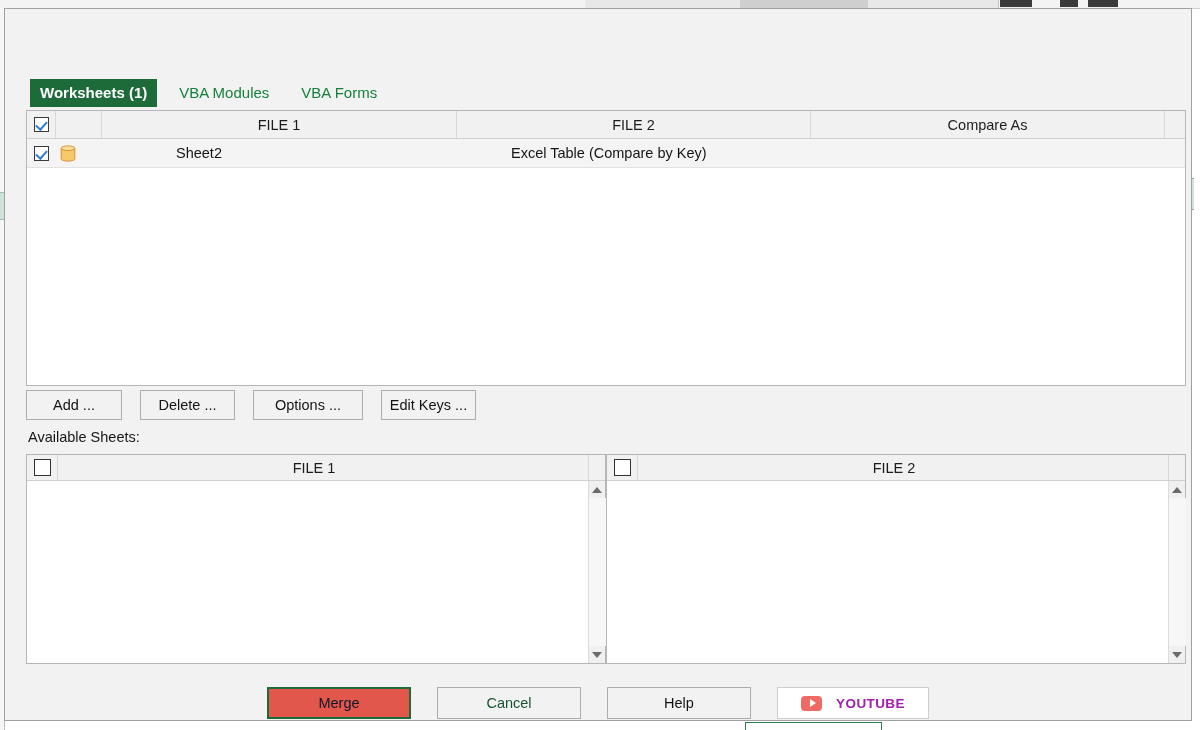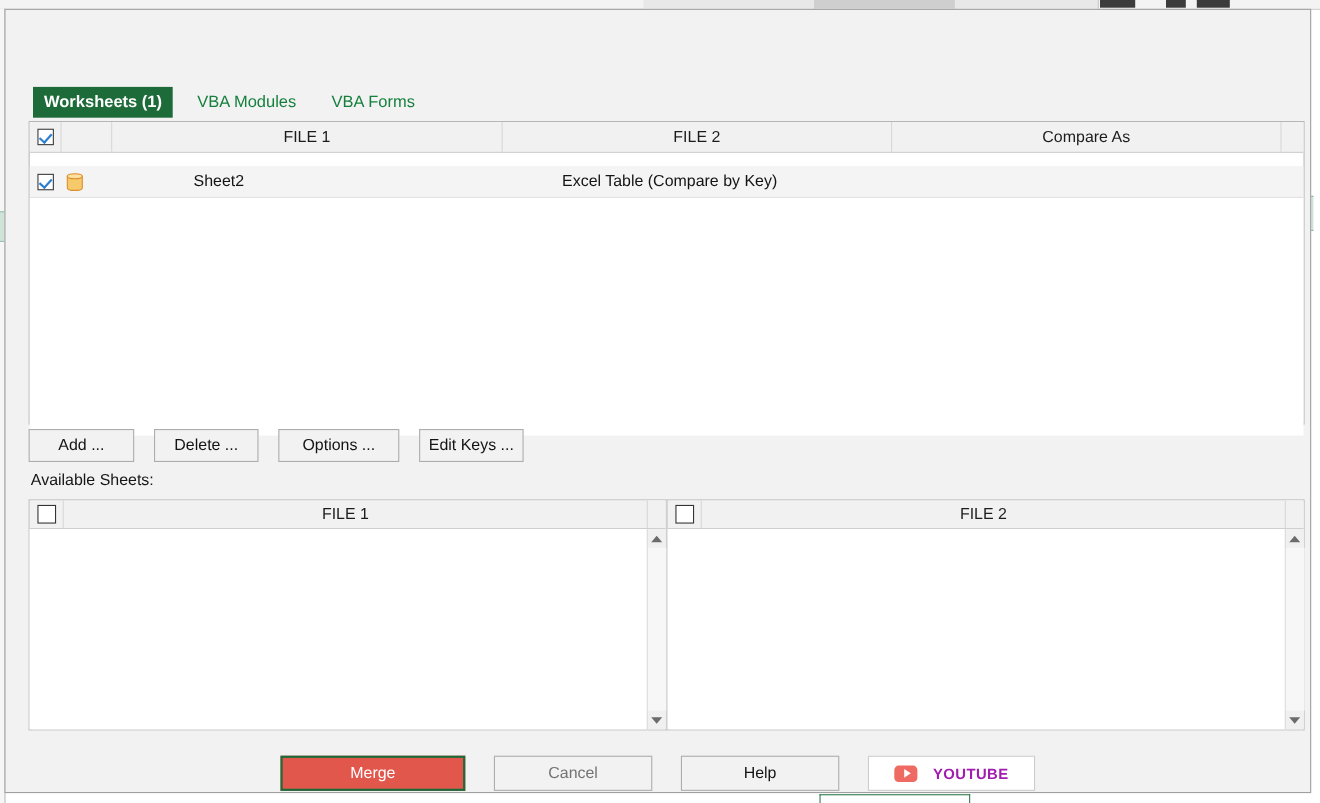--- a/index.html
+++ b/index.html
@@ -180,21 +180,20 @@
   .gh-cmp   { width: 354px; }
   .gh-end   { flex: 1; border-right: none; }
 
   .grid-row {
     display: flex;
     height: 29px;
     background: #f4f4f4;
     border-bottom: 1px solid #e2e2e2;
     box-sizing: border-box;
     cursor: pointer;
-    margin-top: 12px;
   }
   .gr-cell {
     display: flex;
     align-items: center;
     font-size: 14.5px;
     color: #141414;
     box-sizing: border-box;
     height: 100%;
     white-space: nowrap;
     overflow: hidden;
@@ -379,26 +378,26 @@
     height: 32px;
     font-size: 14.5px;
     display: inline-flex;
     align-items: center;
     justify-content: center;
     box-sizing: border-box;
     cursor: pointer;
     font-family: "Liberation Sans", sans-serif;
   }
   .fbtn-merge {
-    width: 168px;
+    width: 144px;
     background: #e2574c;
     border: 2px solid #1e6b3a;
-    color: #ffffff;
-  }
-  .fbtn-cancel { width: 144px; background: #f2f2f2; border: 1px solid #adadad; color: #737373; }
+    color: #0f172a;
+  }
+  .fbtn-cancel { width: 144px; background: #f2f2f2; border: 1px solid #adadad; color: #14532d; }
   .fbtn-help   { width: 144px; background: #f2f2f2; border: 1px solid #adadad; color: #131313; }
   .fbtn-yt {
     width: 152px;
     background: #ffffff;
     border: 1px solid #cdcdcd;
     color: #a21caf;
     font-weight: bold;
     letter-spacing: 0.4px;
     gap: 14px;
     font-size: 13.5px;

